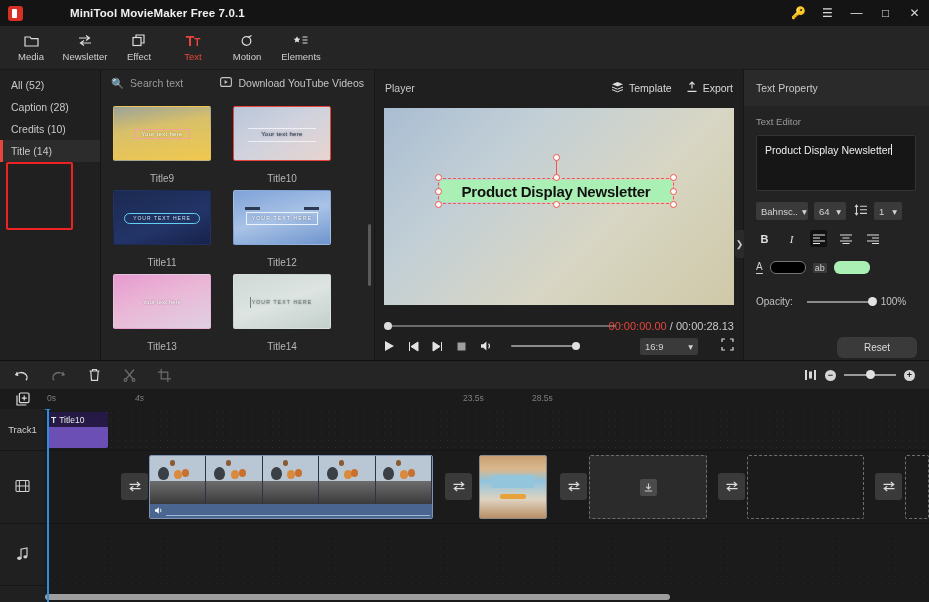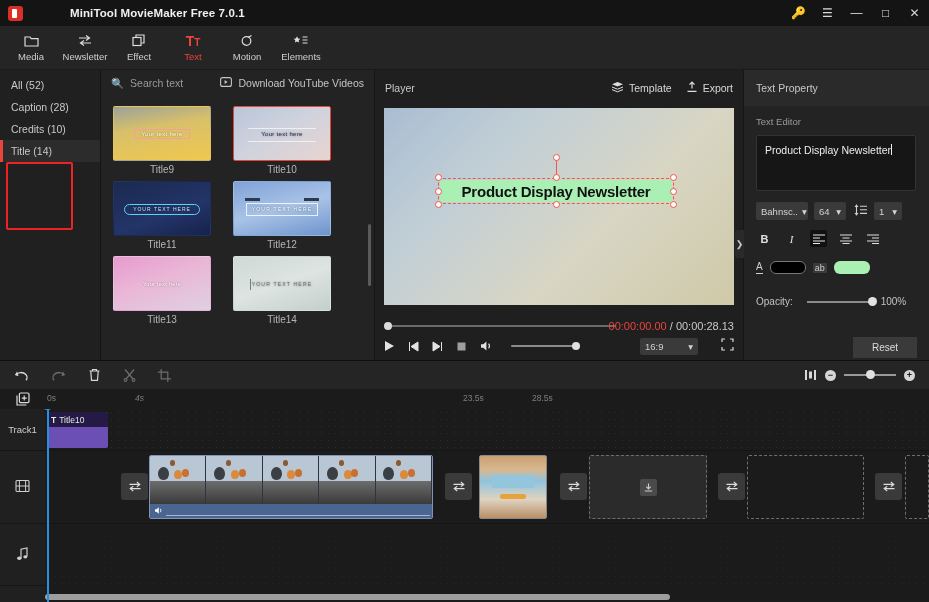--- a/index.html
+++ b/index.html
@@ -84,21 +84,21 @@
   .thumb {
     width: 98px; height: 55px; border-radius: 2px; position: relative; overflow:hidden;
     border: 1px solid transparent;
   }
   .card.selected .thumb { border: 1px solid #e8453c; }
   .thumb .ttext {
     position:absolute; left:0; right:0; top:50%; transform: translateY(-50%);
     text-align:center; font-size:6px; color:#fff; letter-spacing:.3px;
     text-shadow: 0 0 2px rgba(0,0,0,.55);
   }
-  .cap { text-align: center; font-size: 10px; color: #b6b6b6; margin-top: 3px; }
+  .cap { text-align: center; font-size: 10px; color: #b6b6b6; margin-top: 12px; }
   .t9  { background: linear-gradient(170deg,#9aa29a 0%,#d8c06a 38%,#f0c84e 100%); }
   .t10 { background: linear-gradient(150deg,#b9c6d8 0%,#cfd2de 45%,#e8d4cf 100%); }
   .t11 { background: linear-gradient(160deg,#1b2a50 0%,#233468 60%,#16224a 100%); }
   .t12 { background: linear-gradient(165deg,#7fa2d8 0%,#a9c3e6 50%,#6e94cd 100%); }
   .t13 { background: linear-gradient(160deg,#e79ad0 0%,#eab7d6 45%,#dfd0e2 100%); }
   .t14 { background: linear-gradient(160deg,#cfd9d6 0%,#dde4e1 50%,#c3cfcb 100%); }
   .deco-line { position:absolute; left:14px; right:14px; height:1px; background:rgba(255,255,255,.65); }
   .deco-box { position:absolute; left:12px; right:12px; top:21px; height:13px; border:1px solid rgba(255,255,255,.8);}
   .scrollv {
     position:absolute; right:3px; top:128px; width:3px; height:62px;
@@ -177,21 +177,21 @@
   .row3 { display:flex; align-items:center; gap:7px; margin-top:14px; }
   .ic-a { font-size:10px; color:#cfcfcf; border-bottom:1px solid #cfcfcf; line-height:1; padding-bottom:1px;}
   .sw { width:36px; height:13px; border-radius:6px; cursor:pointer; }
   .sw.black { background:#000; border:1px solid #777; }
   .sw.green { background:#aaf0b4; }
   .ic-ab { font-size:9px; color:#cfcfcf; background:#3a3a3a; padding:0 2px; border-radius:1px;}
   .row4 { display:flex; align-items:center; margin-top:22px; font-size:10px; color:#c2c2c2; }
   .op-track { width:66px; height:2px; background:#8c8c8c; position:relative; margin:0 8px 0 14px;}
   .op-knob { position:absolute; right:-4px; top:-4px; width:9px; height:9px; border-radius:50%; background:#e2e2e2;}
   .reset {
-    width:64px; height:21px; background:#3a3a3a; border-radius:0; margin:30px 0 0 auto;
+    width:80px; height:21px; background:#3a3a3a; border-radius:6px; margin:30px 0 0 auto;
     display:flex; align-items:center; justify-content:center; font-size:10px; color:#dcdcdc; cursor:pointer;
   }
 
   
   .tl { flex:0 0 242px; background:#1b1b1b; display:flex; flex-direction:column; border-top:1px solid #0f0f0f;}
   .tl-tools { height:28px; background:#252525; display:flex; align-items:center; padding:0 14px; gap:22px;}
   .tl-btn { color:#d8d8d8; font-size:12px; cursor:pointer; display:flex; align-items:center;}
   .tl-btn.dim { color:#6d6d6d; }
   .zoomg { margin-left:auto; display:flex; align-items:center; gap:8px; }
   .z-track { width:52px; height:2px; background:#9a9a9a; position:relative; }

